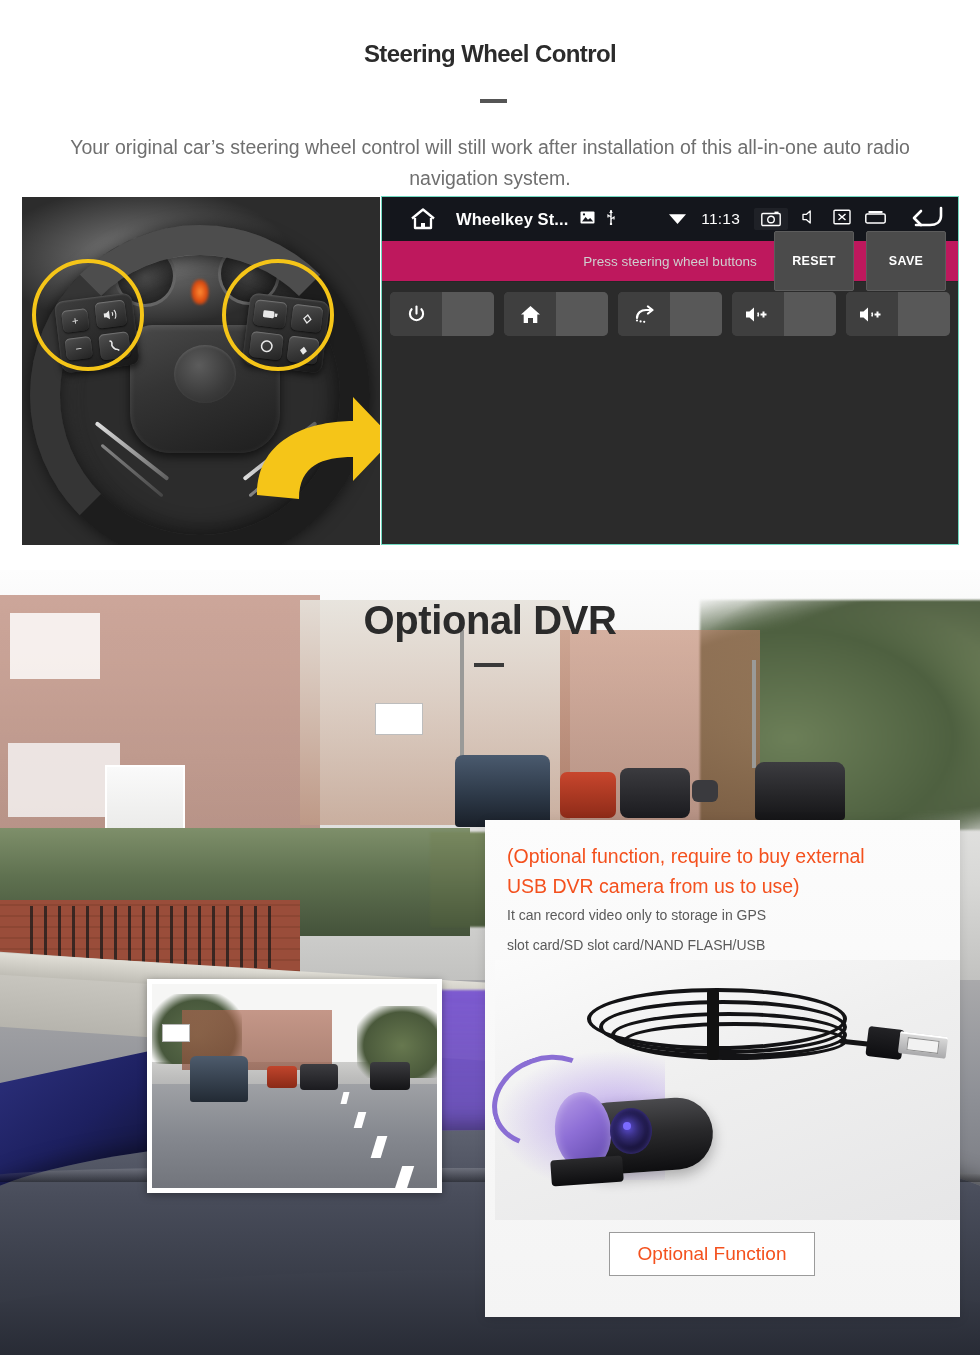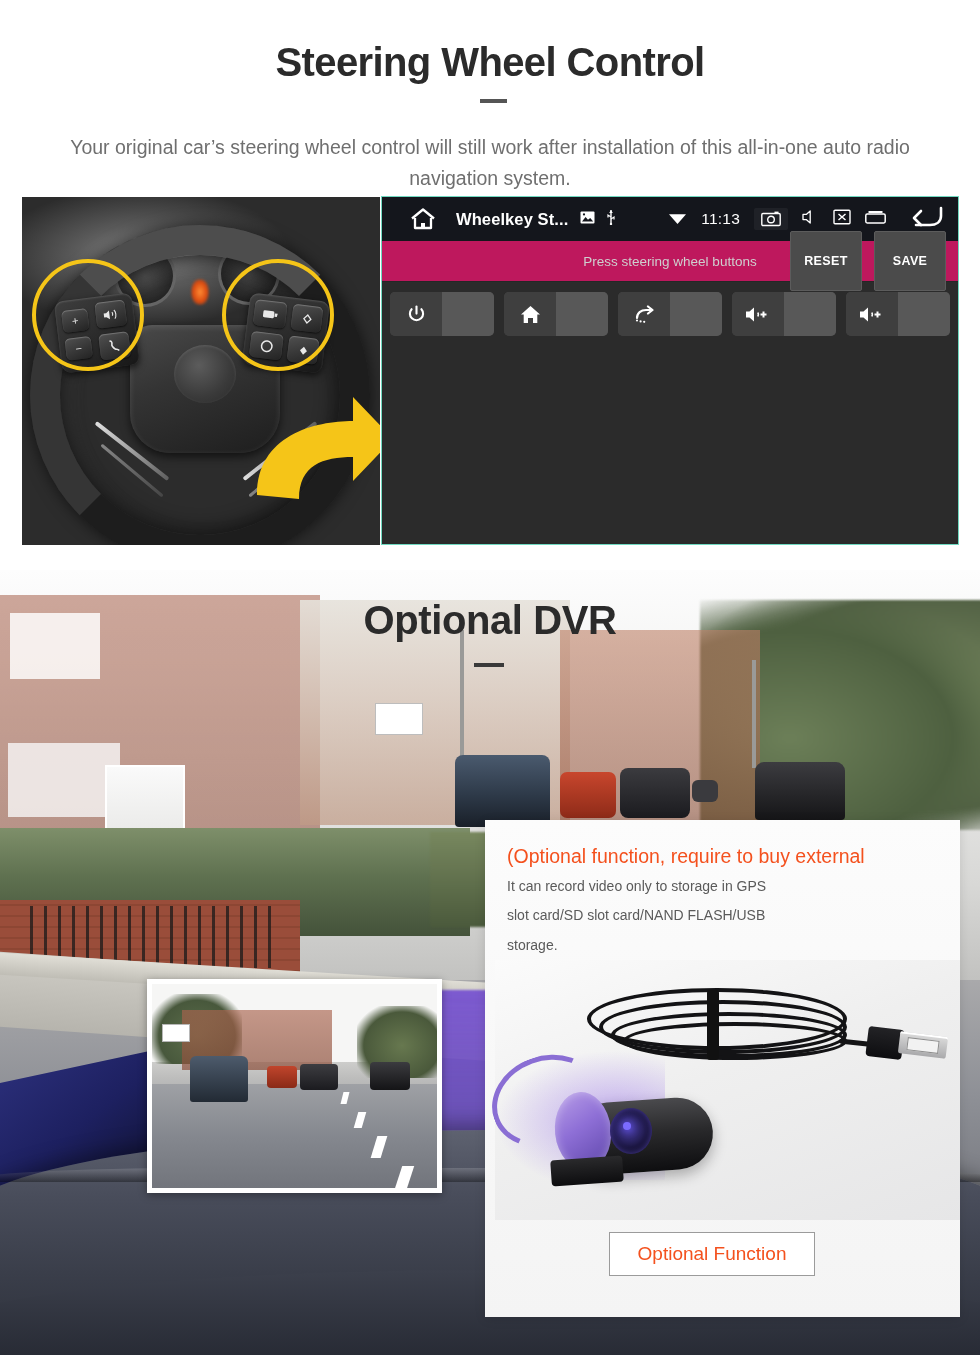--- a/index.html
+++ b/index.html
@@ -10,21 +10,21 @@
     overflow: hidden;
   }
   .page { position: relative; width: 980px; height: 1355px; }
 
   
   .sec1 { position: absolute; left: 0; top: 0; width: 980px; height: 570px; background:#fff; }
 
   .s1-title {
     position: absolute; left: 0; top: 40px; width: 980px;
     text-align: center;
-    font-size: 40px; font-weight: 700; color: #2b2b2b;
+    font-size: 24px; font-weight: 700; color: #2b2b2b;
     letter-spacing: -0.6px;
   }
   .s1-rule {
     position: absolute; left: 480px; top: 99px; width: 27px; height: 4px;
     background: #555;
   }
   .s1-sub {
     position: absolute; left: 40px; top: 132px; width: 900px;
     text-align: center; color: #6f6f6f; font-size: 19.5px; line-height: 31px;
   }
@@ -147,21 +147,21 @@
   .hu-bar2 {
     position: relative; height: 41px; background: #be185d;
     border-bottom: 1px solid #262626;
     display: flex; align-items: center;
   }
   .hu-hint { position:absolute; left:0; right:0; text-align:center; color:#cfcfcf; font-size:13.5px; }
   .hu-btns { margin-left:auto; display:flex; gap: 12px; padding-right: 12px; z-index:2; }
   .hu-btn {
     background:#4b4b4b; border:1px solid #5c5c5c; color:#fff;
     font-size:12.5px; font-weight:700; letter-spacing:.4px;
-    padding: 22px 0; width: 72px; text-align:center; border-radius:2px;
+    padding: 22px 0; width: 80px; text-align:center; border-radius:2px;
   }
   .hu-keys {
     display:flex; gap: 10px; padding: 10px 8px 0 8px;
   }
   .hu-key {
     width: 110px; height: 44px; border-radius: 5px; overflow:hidden;
     display: flex; background:#3f3f3f;
     box-shadow: inset 0 1px 0 rgba(255,255,255,.07);
   }
   .hu-key .ic { width: 50%; display:flex; align-items:center; justify-content:center; background:#3f3f3f; }
@@ -622,20 +622,21 @@
         <div class="in-lane a"></div>
         <div class="in-lane b"></div>
         <div class="in-lane c"></div>
         <div class="in-lane d"></div>
       </div>
     </div>
 
     <div class="panel">
       <div class="panel-text">
         <div class="pt-orange">(Optional function, require to buy external</div>
+        <div class="pt-orange">USB DVR camera from us to use)</div>
         <div class="pt-grey">It can record video only to storage in GPS</div>
         <div class="pt-grey">slot card/SD slot card/NAND FLASH/USB</div>
         <div class="pt-grey">storage.</div>
       </div>
 
       <div class="cam-art">
         <div class="cam-bg"></div>
         <div class="cable-loop cl1"></div>
         <div class="cable-loop cl2"></div>
         <div class="cable-loop cl3"></div>

